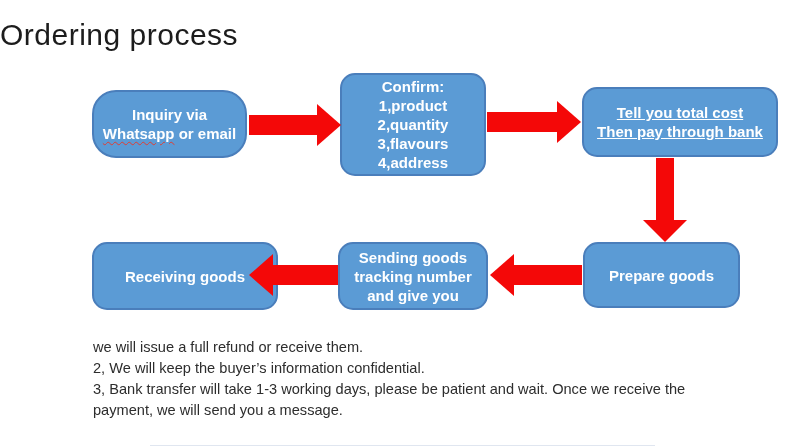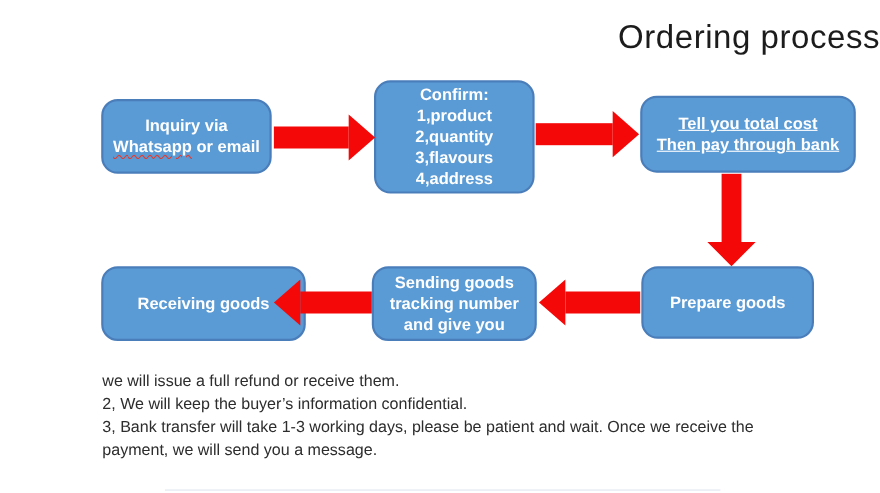--- a/index.html
+++ b/index.html
@@ -3,41 +3,41 @@
 <meta charset="utf-8">
 <style>
   * { margin: 0; padding: 0; box-sizing: border-box; }
   html, body { width: 800px; height: 448px; background: #ffffff; overflow: hidden; }
   body { font-family: "Liberation Sans", sans-serif; }
 
   .stage { position: relative; width: 800px; height: 448px; background: #fff; }
 
   .title {
     position: absolute; left: 0; top: 18px; width: 100%;
-    text-align: right; font-size: 30px; font-weight: 400;
+    text-align: left; font-size: 30px; font-weight: 400;
     color: #1c1c1c; letter-spacing: 0.5px;
   }
 
   .box {
     position: absolute;
     background: var(--box-fill, #5b9bd5);
     border: 2px solid var(--box-border, #4a7ebb);
     border-radius: 15px;
     color: #ffffff;
     font-weight: 700;
     font-size: 15px;
     line-height: 19px;
     display: flex;
     flex-direction: column;
     justify-content: center;
     align-items: center;
     text-align: right;
   }
 
-  .box-inquiry   { left: 92px;  top: 90px;  width: 155px; height: 68px; }
+  .box-inquiry   { left: 92px;  top: 90px;  width: 155px; height: 68px; border-radius: 24px; }
   .box-confirm   { left: 340px; top: 73px;  width: 146px; height: 103px; }
   .box-totalcost { left: 582px; top: 87px;  width: 196px; height: 70px; text-decoration: underline; }
   .box-prepare   { left: 583px; top: 242px; width: 157px; height: 66px; }
   .box-sending   { left: 338px; top: 242px; width: 150px; height: 68px; }
   .box-receiving { left: 92px;  top: 242px; width: 186px; height: 68px; }
 
   .misspelled {
     text-decoration: underline;
     text-decoration-style: wavy;
     text-decoration-color: var(--squiggle, #e03c31);

